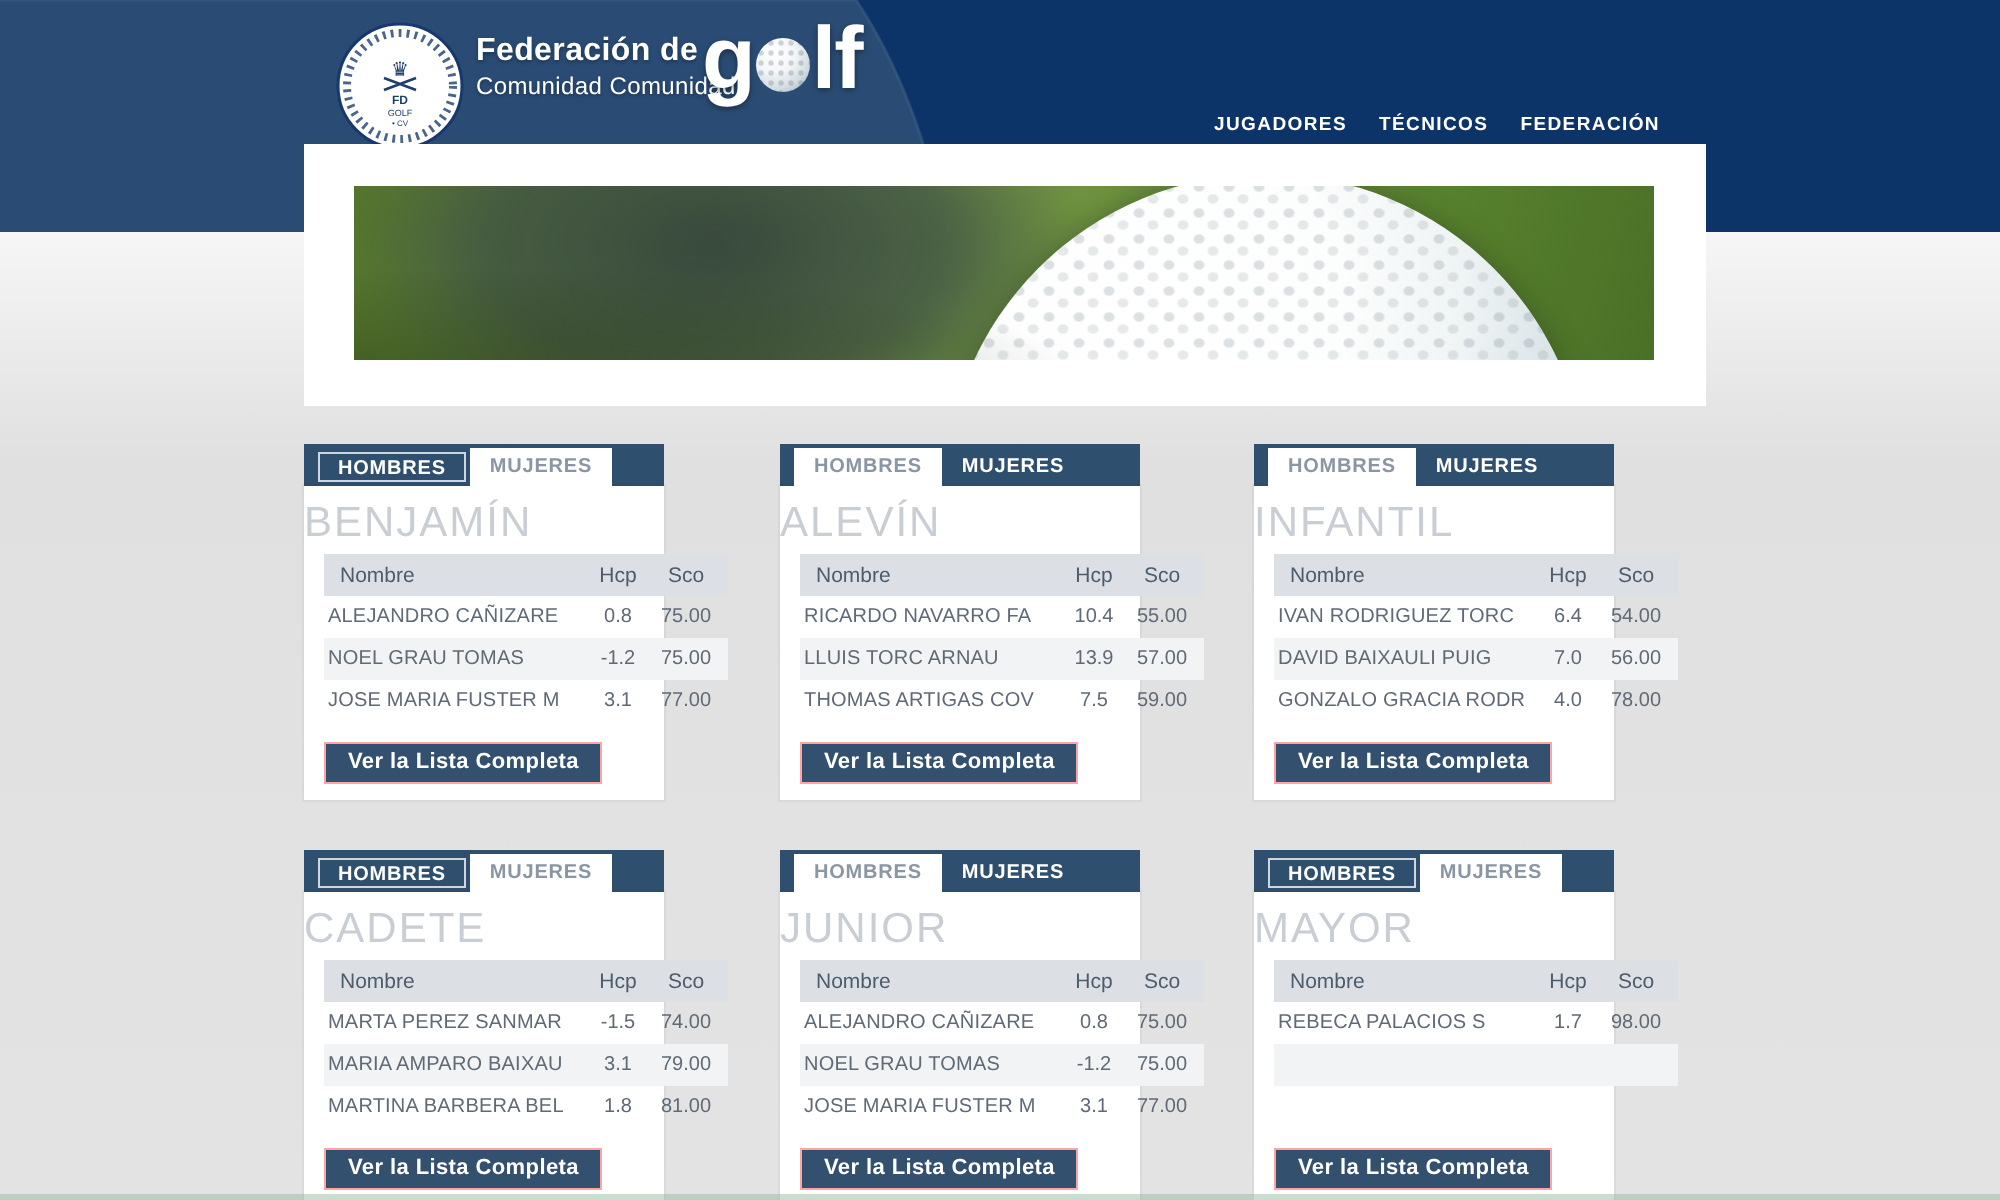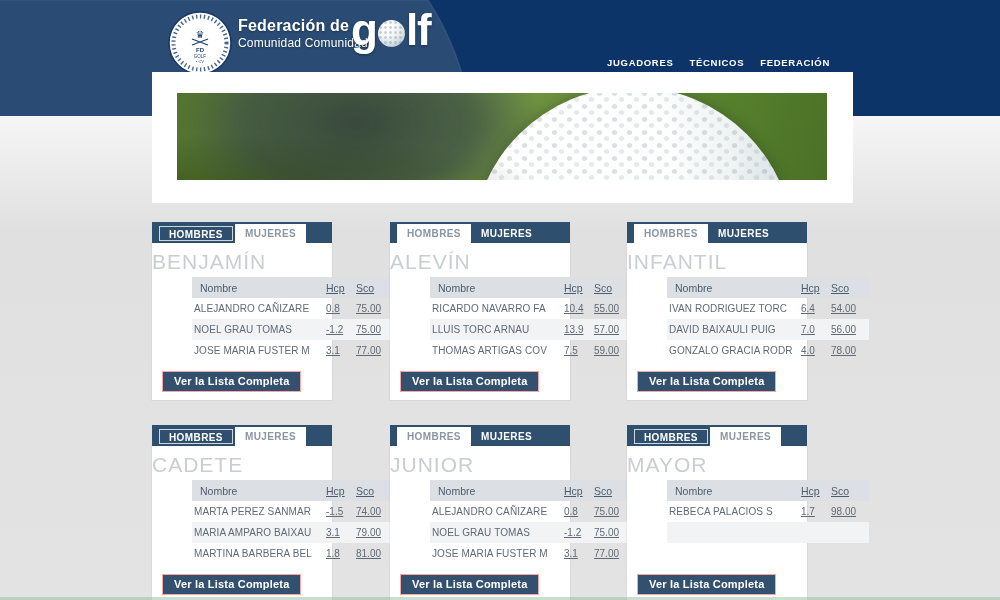--- a/index.html
+++ b/index.html
@@ -79,27 +79,27 @@
     padding:0 10px; height:19px; line-height:19px; cursor:pointer; white-space:nowrap;
   }
   .tab.active { background:#fff; color:#8a96a3; }
   .tab.outlined { border:1px solid #cfd6dd; height:15px; line-height:15px; margin:0 2px 2px 0; padding:0 9px; }
   .card-body { background:#fff; height:157px; box-shadow:0 0 0 1px rgba(0,0,0,.04); }
   .card-title {
     font-size:21px; color:#c9ced4; text-align:left; letter-spacing:1px;
     padding:7px 12px 3px 0; height:34px; line-height:24px;
   }
   .table-area { height:84px; margin:0 10px; }
-  table.tbl { width:202px; border-collapse:collapse; table-layout:fixed;margin-left:30px; }
+  table.tbl { width:202px; border-collapse:collapse; table-layout:fixed; }
   .tbl col.c-name { width:134px; } .tbl col.c-hcp { width:30px; } .tbl col.c-sco { width:38px; }
   .tbl th {
     background:#dce0e5; color:#4d5c6b; font-weight:normal; font-size:10.5px; height:21px;
   }
   .tbl th.name { text-align:left; padding-left:8px; }
-  .tbl th.num, .tbl td.num { text-align:left; padding-right:4px;text-decoration:underline; }
+  .tbl th.num, .tbl td.num { text-align:center; padding-right:4px; }
   .tbl td { font-size:10px; color:#5f6a76; height:21px; white-space:nowrap; overflow:hidden; }
   .tbl td.name { padding-left:2px; letter-spacing:.1px; }
   .tbl tbody tr:nth-child(even) { background:#f2f3f5; }
   .btn {
     display:inline-block; margin:10px 0 0 10px; background:#33506e; color:#fff;
     border:1px solid #fca5a5; font-size:11px; font-weight:bold; letter-spacing:.2px;
     padding:3px 11px 4px; cursor:pointer;
   }
   .footer-strip {
     position:absolute; left:0; top:597px; width:1000px; height:3px;

